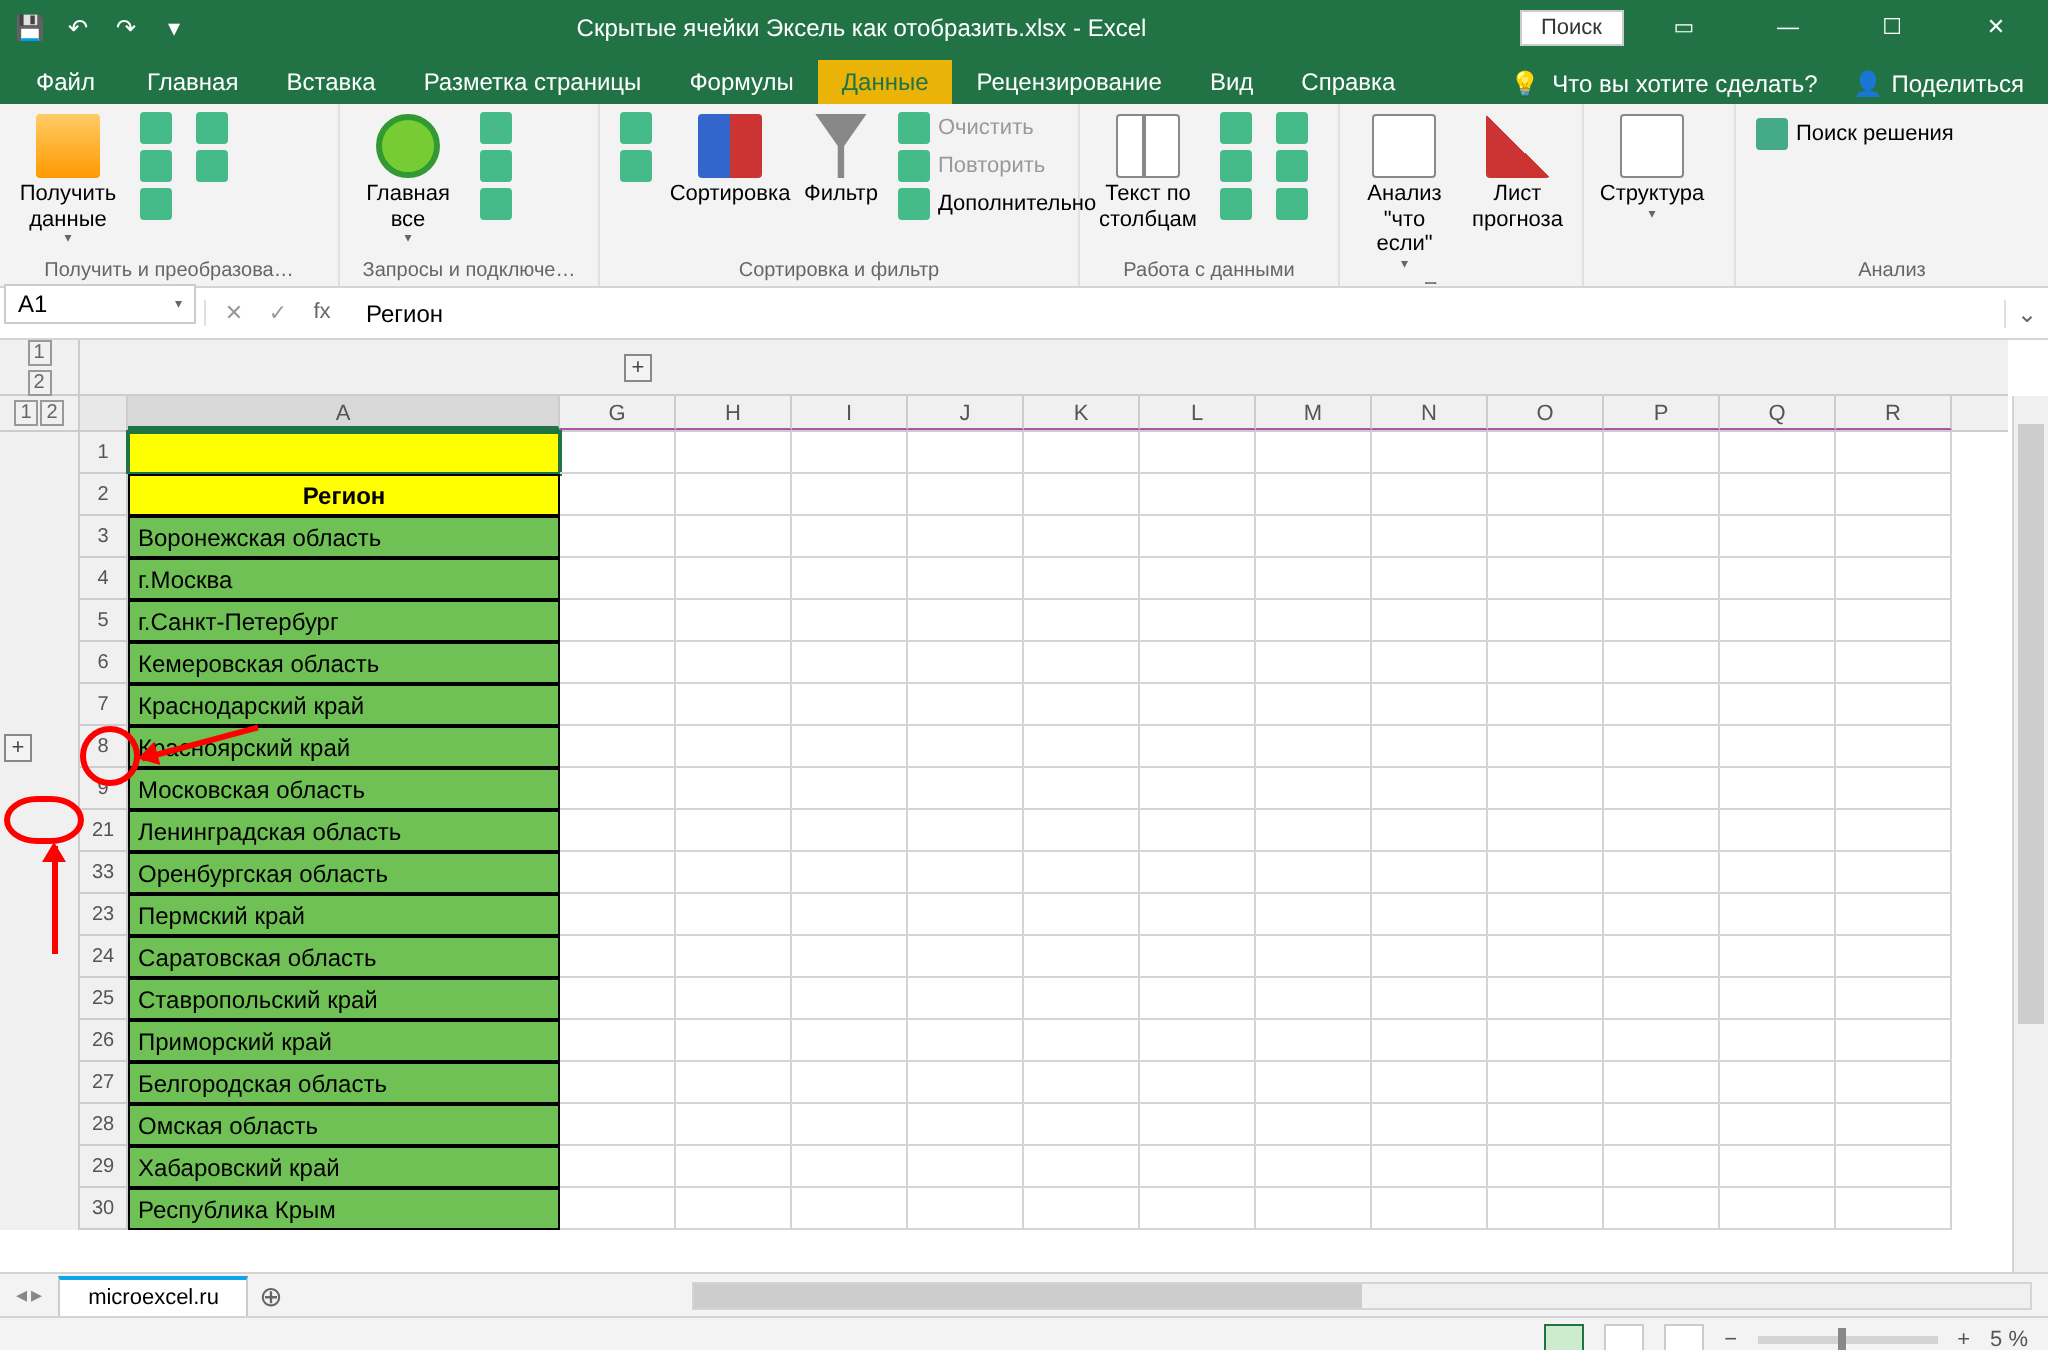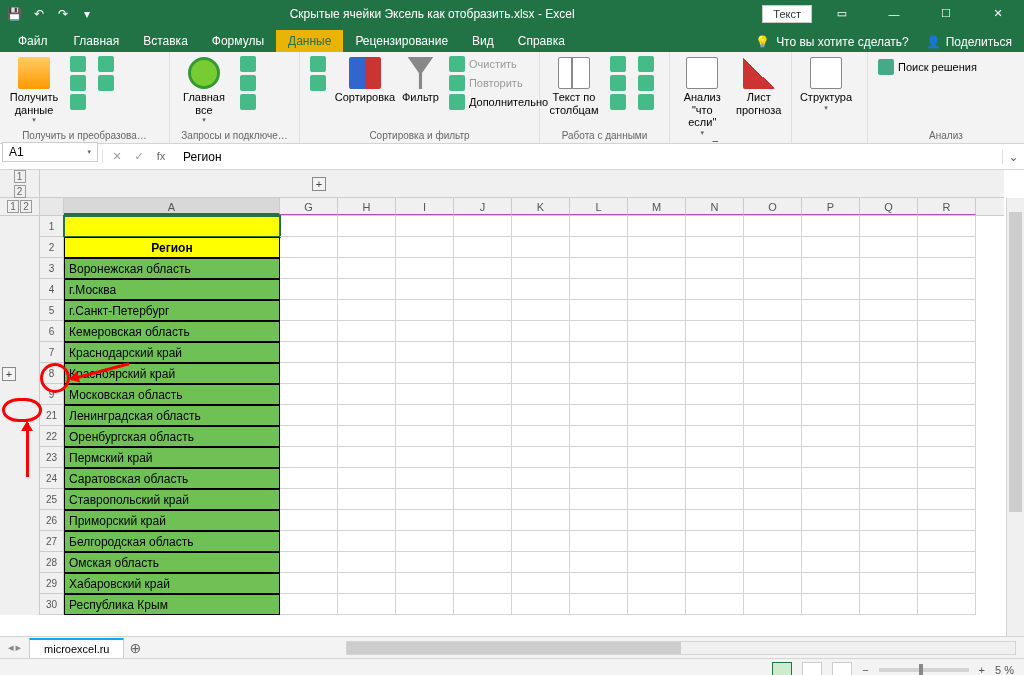--- a/index.html
+++ b/index.html
@@ -117,32 +117,33 @@
 
 <div class="titlebar">
   <div class="qat">
     <div class="qat-btn">💾</div>
     <div class="qat-btn">↶</div>
     <div class="qat-btn">↷</div>
     <div class="qat-btn">▾</div>
   </div>
   <div class="title-center">Скрытые ячейки Эксель как отобразить.xlsx  -  Excel</div>
   <div class="title-right">
-    <div class="login-btn">Текст</div>
+    <div class="login-btn">Поиск</div>
     <div class="win-btn">▭</div>
     <div class="win-btn">—</div>
     <div class="win-btn">☐</div>
     <div class="win-btn">✕</div>
   </div>
 </div>
 
 <div class="tabs">
   <div class="tab file">Файл</div>
   <div class="tab">Главная</div>
   <div class="tab">Вставка</div>
+  <div class="tab">Разметка страницы</div>
   <div class="tab">Формулы</div>
   <div class="tab active">Данные</div>
   <div class="tab">Рецензирование</div>
   <div class="tab">Вид</div>
   <div class="tab">Справка</div>
   <div class="tab-right">
     <div class="tell-me">
       <span>💡</span>
       <span>Что вы хотите сделать?</span>
     </div>
@@ -515,21 +516,21 @@
           <div class="cell other"></div>
           <div class="cell other"></div>
           <div class="cell other"></div>
           <div class="cell other"></div>
           <div class="cell other"></div>
           <div class="cell other"></div>
           <div class="cell other"></div>
           <div class="cell other"></div>
         </div>
         <div class="row">
-          <div class="rnum">22</div>
+          <div class="rnum">33</div>
           <div class="cell colA data-cell">Оренбургская область</div>
           <div class="cell other"></div>
           <div class="cell other"></div>
           <div class="cell other"></div>
           <div class="cell other"></div>
           <div class="cell other"></div>
           <div class="cell other"></div>
           <div class="cell other"></div>
           <div class="cell other"></div>
           <div class="cell other"></div>

